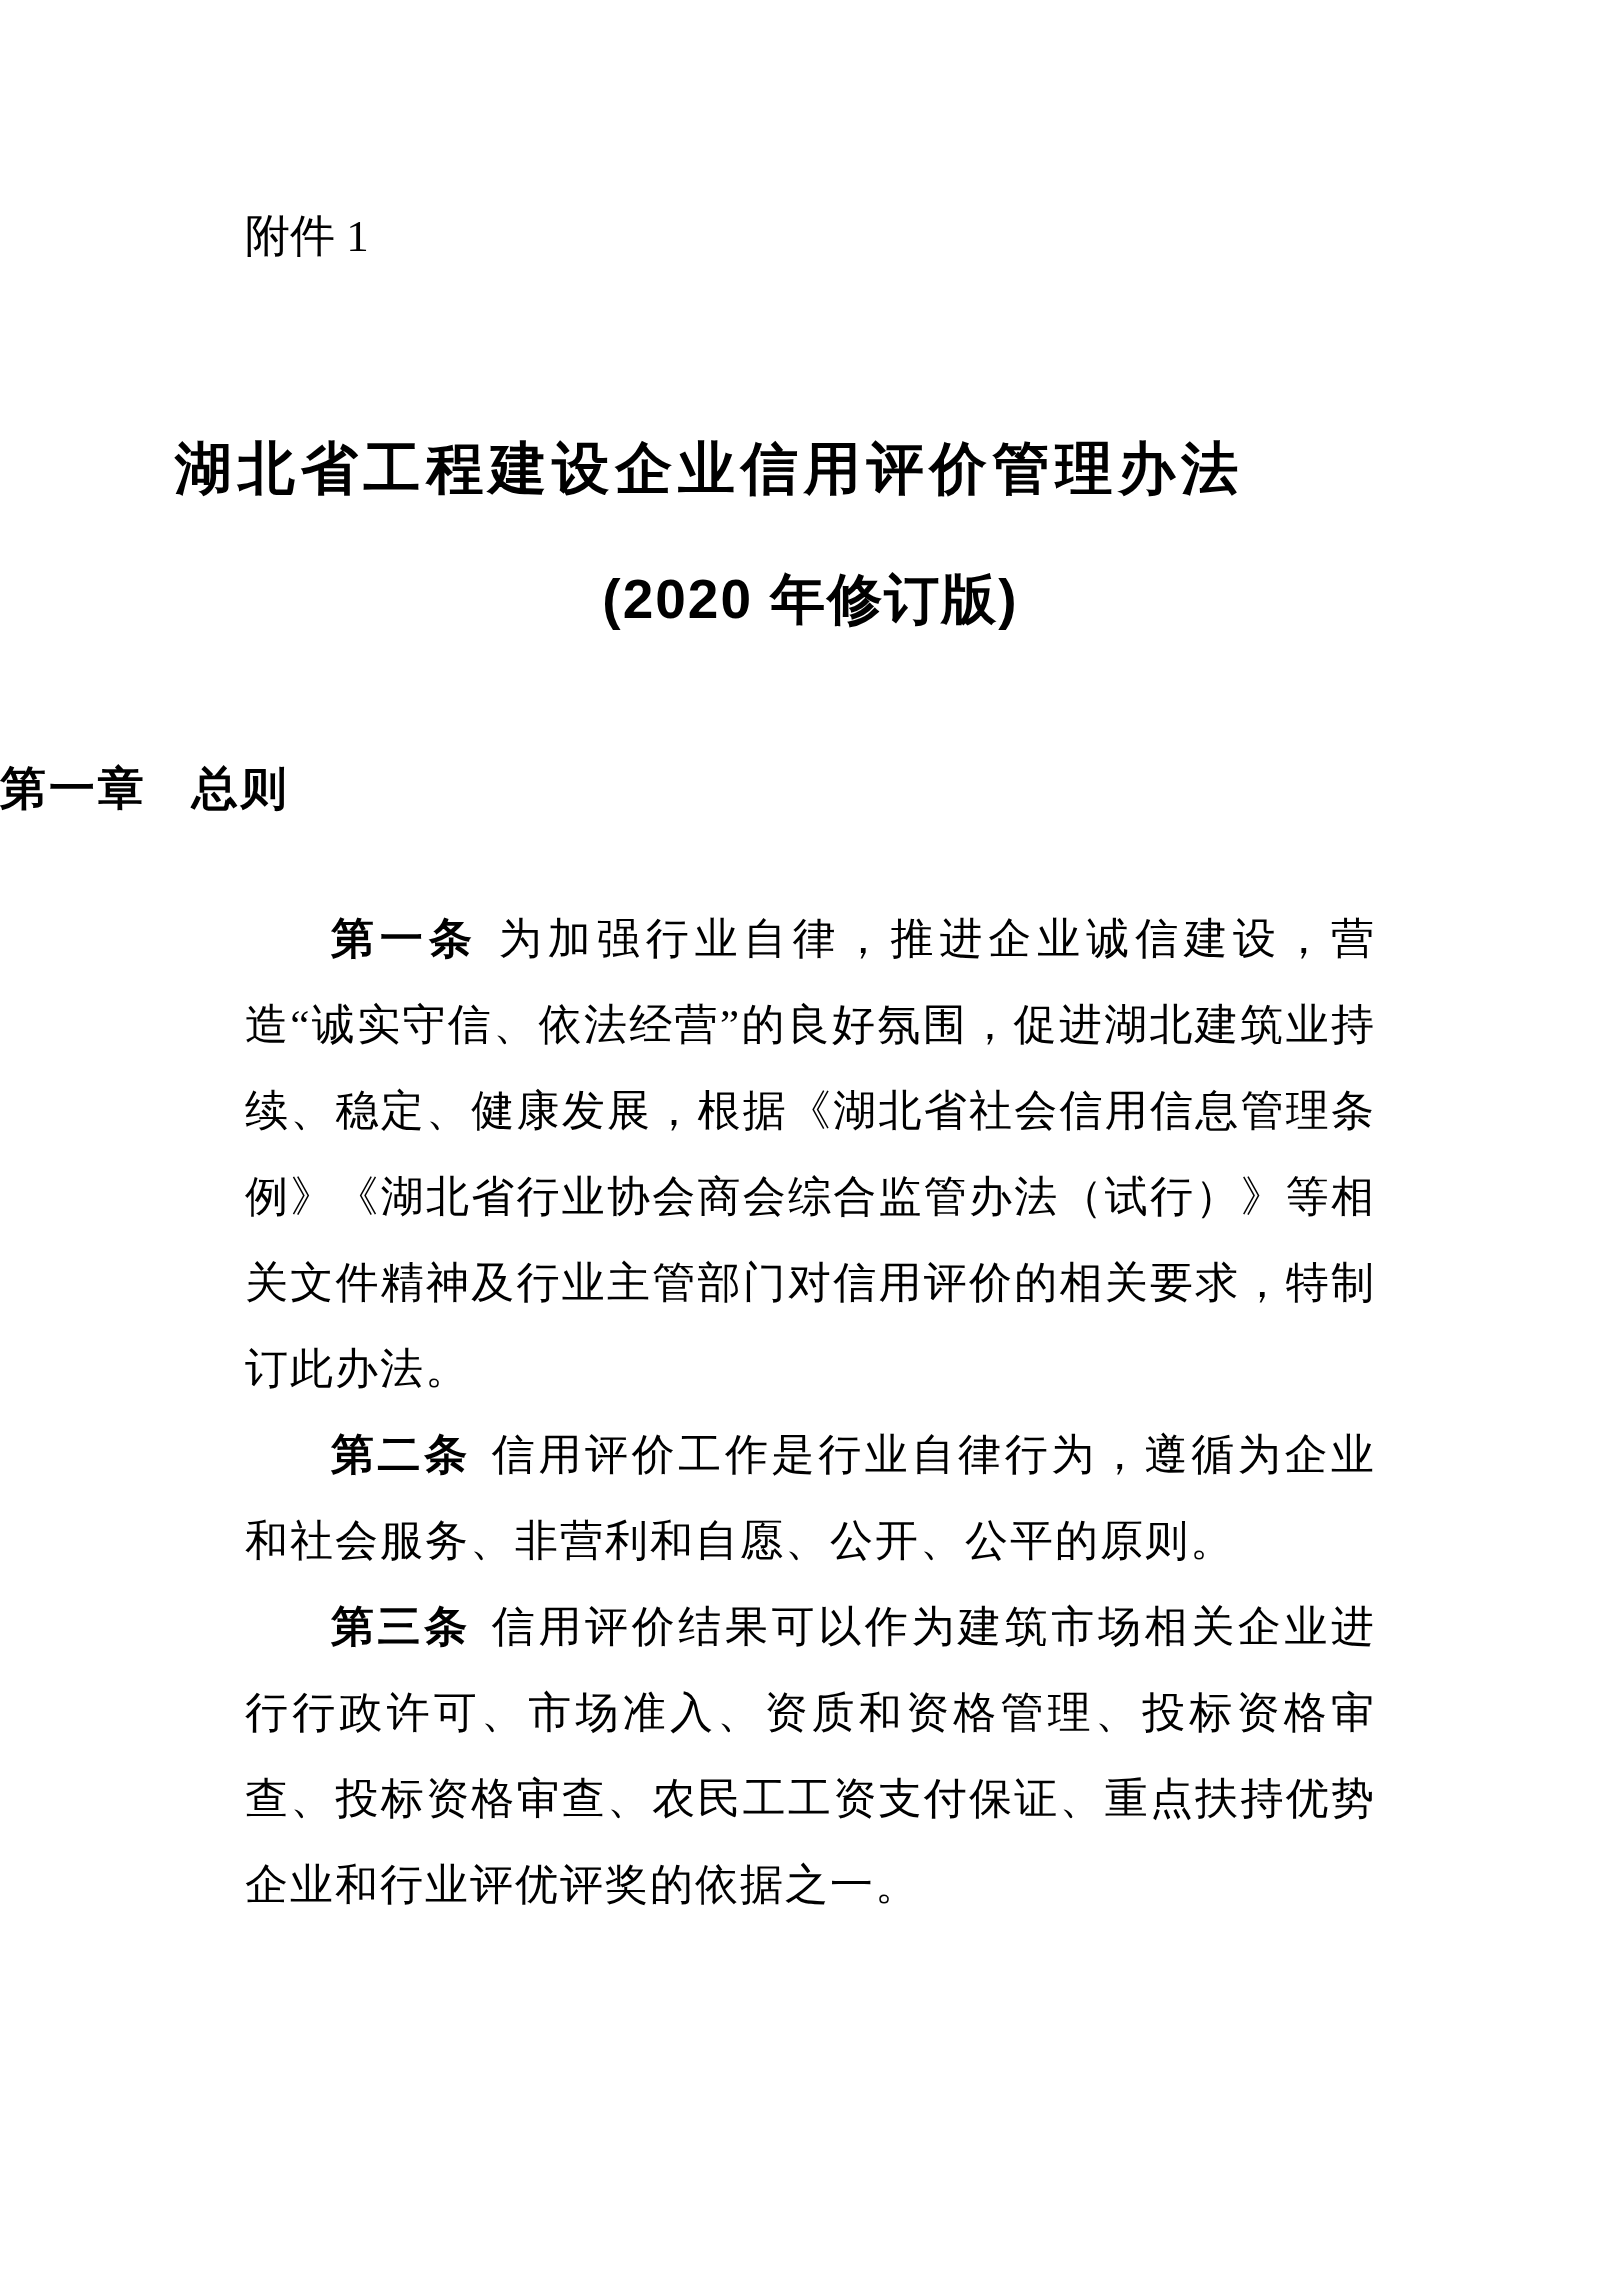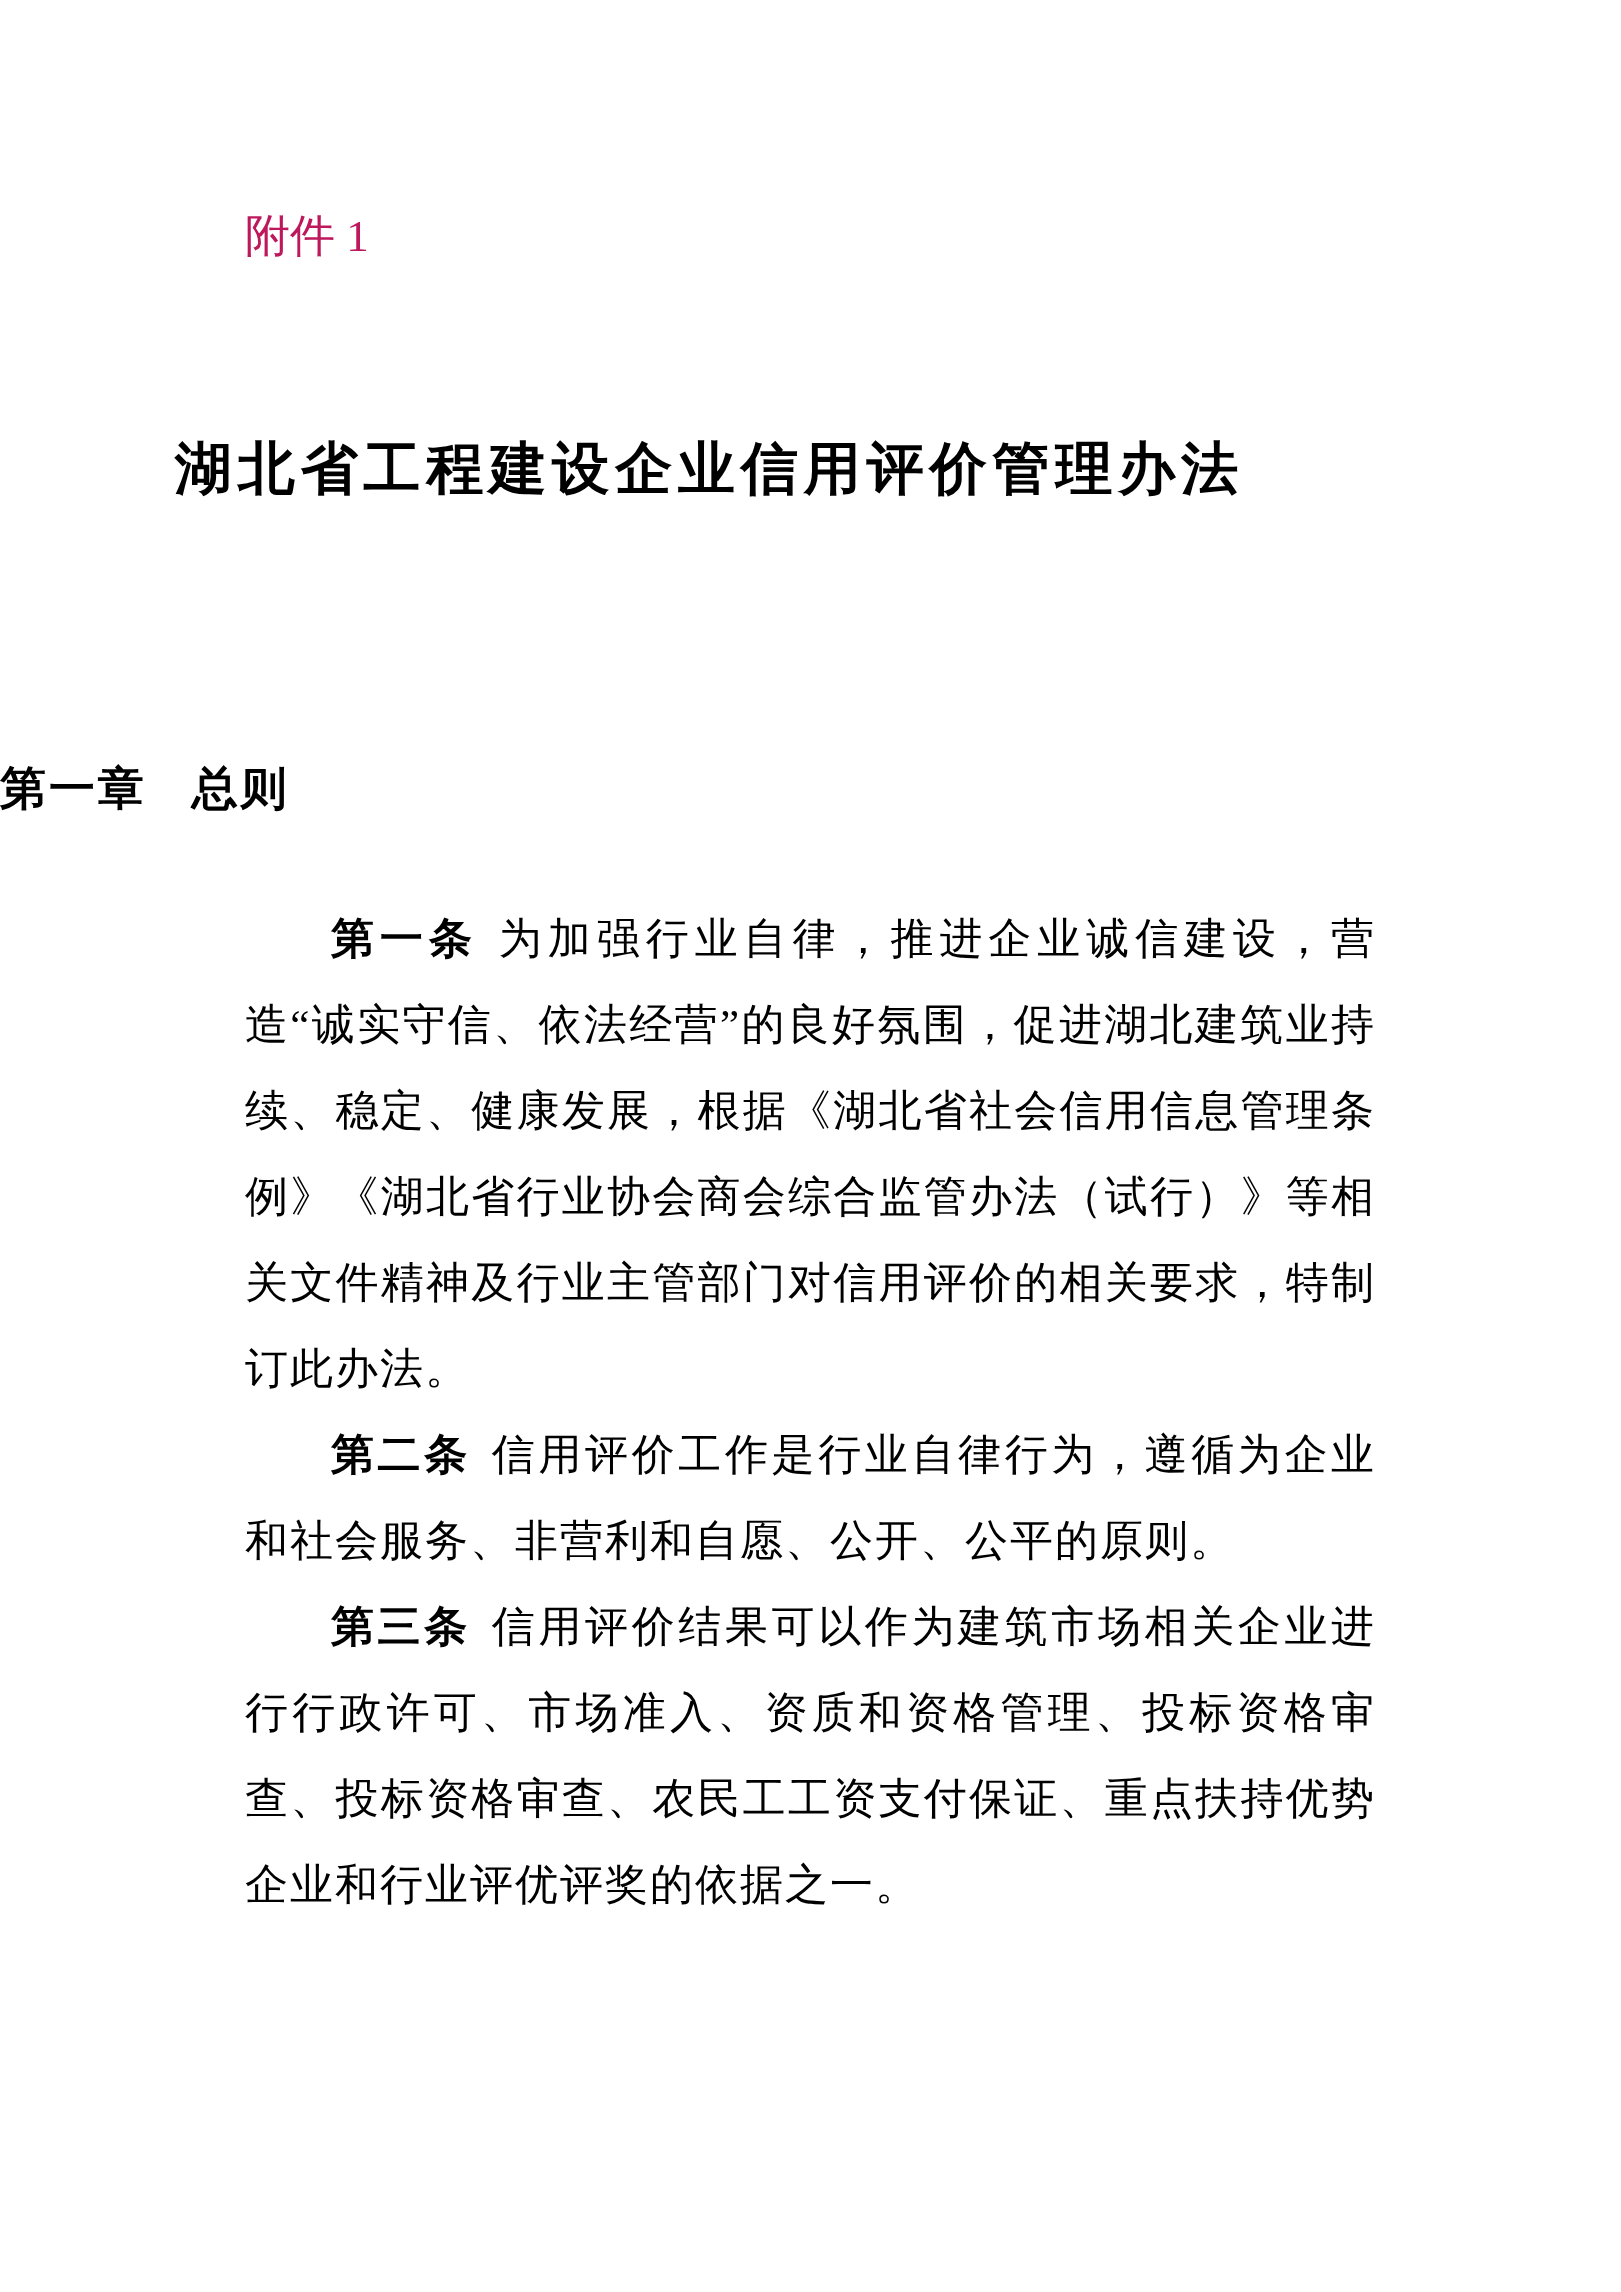--- a/index.html
+++ b/index.html
@@ -17,21 +17,21 @@
     overflow: hidden;
   }
   
   .attachment {
     position: absolute;
     left: 245px;
     top: 208px;
     font-family: "Liberation Serif", "DejaVu Serif", serif;
     font-size: 45px;
     line-height: 57px;
-    color: #be185d;
+    color: #000000;
     white-space: nowrap;
   }
   
   .doc-title {
     position: absolute;
     left: 0;
     top: 433px;
     width: 1419px;
     text-align: center;
     font-family: "Liberation Sans", "DejaVu Sans", sans-serif;
@@ -93,20 +93,21 @@
 </style>
 </head>
 <body>
 
 <div class="page">
 
   <div class="attachment">附件 1</div>
 
   <div class="doc-title">湖北省工程建设企业信用评价管理办法</div>
 
+  <div class="doc-subtitle">(2020 年修订版)</div>
 
   <div class="chapter">
     <span class="chapter-number">第一章</span><span class="chapter-title">总则</span>
   </div>
 
   <div class="doc-body">
     <p>
       <span class="article-number">第一条</span><span class="article-text">为加强行业自律，推进企业诚信建设，营造“诚实守信、依法经营”的良好氛围，促进湖北建筑业持续、稳定、健康发展，根据《湖北省社会信用信息管理条例》《湖北省行业协会商会综合监管办法（试行）》等相关文件精神及行业主管部门对信用评价的相关要求，特制订此办法。</span>
     </p>
     <p>

